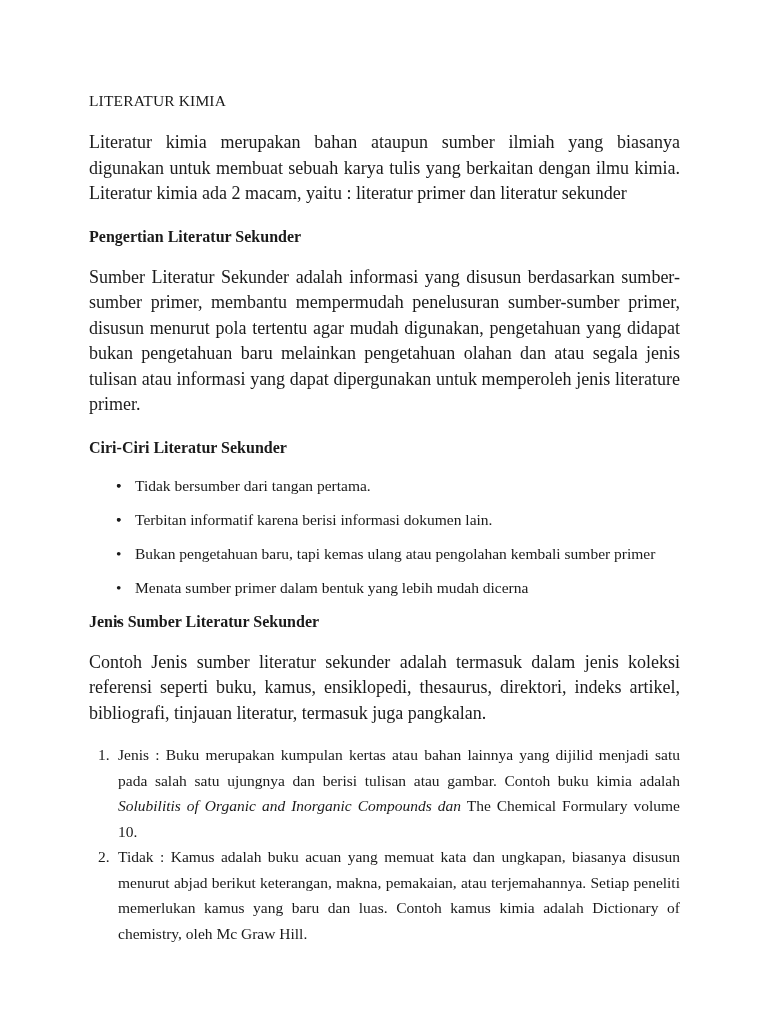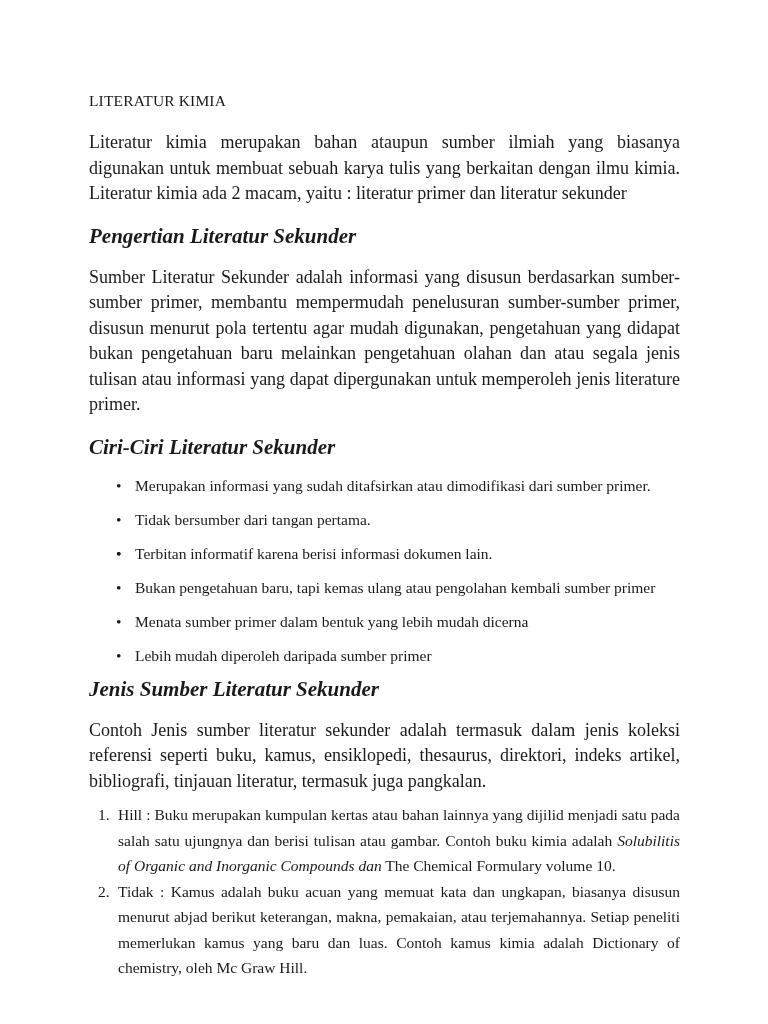--- a/index.html
+++ b/index.html
@@ -32,28 +32,27 @@
   }
   .para {
     font-size: 18px;
     line-height: 25.5px;
     text-align: justify;
     margin: 0 0 17px 0;
     -webkit-hyphens: none;
     hyphens: none;
   }
   .para.tight {
-    margin-bottom: 8px;
+    margin-bottom: 16px;
   }
   .heading {
-    font-size: 21px;
+    font-size: 16px;
     line-height: 25px;
     font-weight: 700;
     margin: 0 0 16px 0;
-    font-style: italic;
   }
   .heading.before-list {
     margin-bottom: 13px;
   }
   .bullet-list {
     list-style: none;
     margin: 0 0 7px 0;
     padding: 0;
   }
   .bullet-list > li {
@@ -103,32 +102,32 @@
 
   <p class="para">Literatur kimia merupakan bahan ataupun sumber ilmiah yang biasanya digunakan untuk membuat sebuah karya tulis yang berkaitan dengan ilmu kimia. Literatur kimia ada 2 macam, yaitu : literatur primer dan literatur sekunder</p>
 
   <h2 class="heading">Pengertian Literatur Sekunder</h2>
 
   <p class="para"><span class="b">Sumber Literatur Sekunder</span><span> adalah informasi yang disusun berdasarkan sumber-sumber primer, membantu mempermudah penelusuran sumber-sumber primer, disusun menurut pola tertentu agar mudah digunakan, pengetahuan yang didapat bukan pengetahuan baru melainkan pengetahuan olahan dan atau segala jenis tulisan atau informasi yang dapat dipergunakan untuk memperoleh jenis literature primer.</span></p>
 
   <h2 class="heading before-list">Ciri-Ciri Literatur Sekunder</h2>
 
   <ul class="bullet-list">
-    <li><span class="bullet-mark">•</span><span>Merupakan informasi yang sudah ditafsirkan atau dimodifikasi dari sumber primer.</span></li>
+    <li><span class="bullet-mark">•</span></li>
     <li><span class="bullet-mark">•</span><span>Tidak bersumber dari tangan pertama.</span></li>
     <li><span class="bullet-mark">•</span></li>
     <li><span class="bullet-mark">•</span><span>Terbitan informatif karena berisi informasi dokumen lain.</span></li>
     <li><span class="bullet-mark">•</span><span>Bukan pengetahuan baru, tapi kemas ulang atau pengolahan kembali sumber primer</span></li>
     <li><span class="bullet-mark">•</span><span>Menata sumber primer dalam bentuk yang lebih mudah dicerna</span></li>
-    <li><span class="bullet-mark">•</span><span>Lebih mudah diperoleh daripada sumber primer</span></li>
+    <li><span class="bullet-mark">•</span></li>
   </ul>
 
   <h2 class="heading">Jenis Sumber Literatur Sekunder</h2>
 
   <p class="para tight">Contoh Jenis sumber literatur sekunder adalah termasuk dalam jenis koleksi referensi seperti buku, kamus, ensiklopedi, thesaurus, direktori, indeks artikel, bibliografi, tinjauan literatur, termasuk juga pangkalan.</p>
 
   <ol class="num-list">
-    <li><span class="num-mark">1.</span><span class="b">Hill</span><span> : Buku merupakan kumpulan kertas atau bahan lainnya yang dijilid menjadi satu pada salah satu ujungnya dan berisi tulisan atau gambar. Contoh buku kimia adalah </span><span class="i">Solubilitis of Organic and Inorganic Compounds dan</span><span> The Chemical Formulary volume 10.</span></li>
+    <li><span class="num-mark">1.</span><span class="b">Jenis</span><span> : Buku merupakan kumpulan kertas atau bahan lainnya yang dijilid menjadi satu pada salah satu ujungnya dan berisi tulisan atau gambar. Contoh buku kimia adalah </span><span class="i">Solubilitis of Organic and Inorganic Compounds dan</span><span> The Chemical Formulary volume 10.</span></li>
     <li><span class="num-mark">2.</span><span class="b">Tidak</span><span> : Kamus adalah buku acuan yang memuat kata dan ungkapan, biasanya disusun menurut abjad berikut keterangan, makna, pemakaian, atau terjemahannya. Setiap peneliti memerlukan kamus yang baru dan luas. Contoh kamus kimia adalah Dictionary of chemistry, oleh Mc Graw Hill.</span><span class="i"></span><span></span></li>
 
   </ol>
 
 </div>
 
 </body></html>

